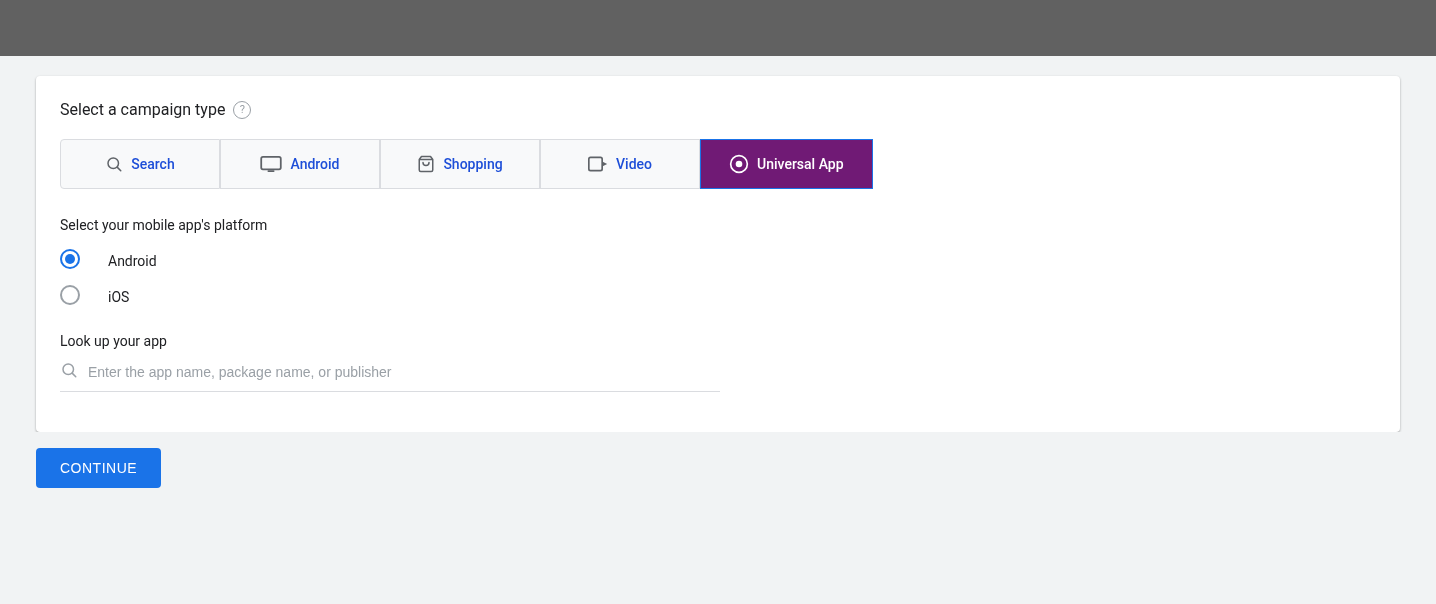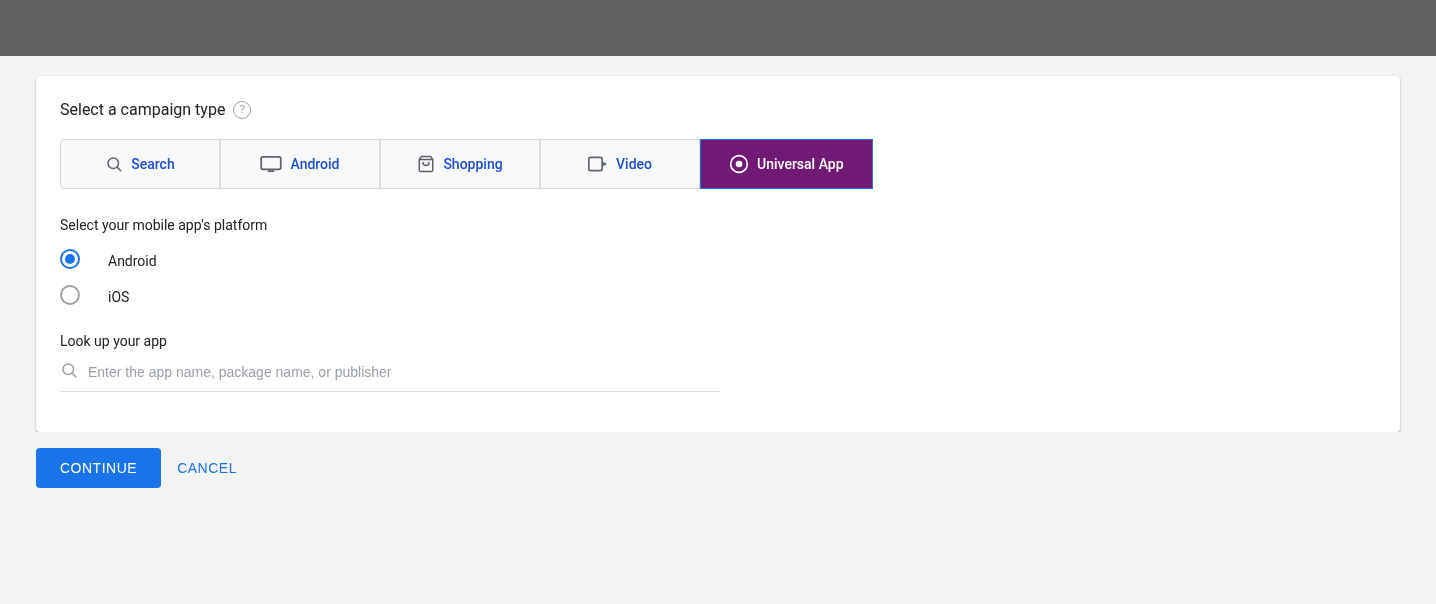--- a/index.html
+++ b/index.html
@@ -320,14 +320,13 @@
         </div>
       </div>
 
     </div>
 
   </div>
 </div>
 
 <div class="footer-bar">
   <button class="btn-continue">CONTINUE</button>
-  <button class="btn-cancel">CANCEL</button>
 </div>
 
 </body></html>

